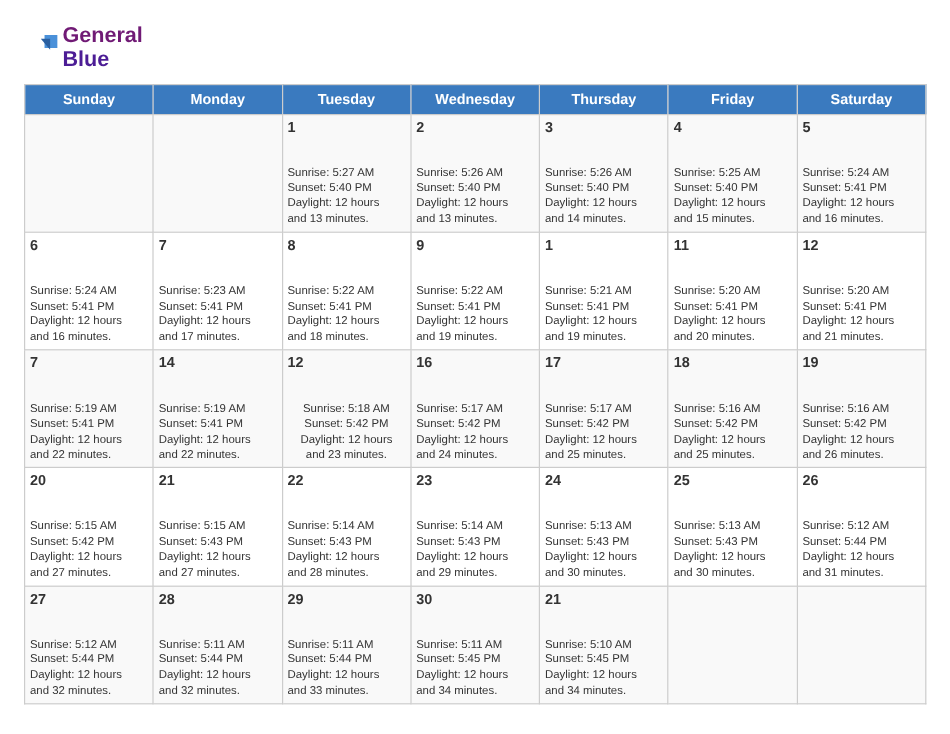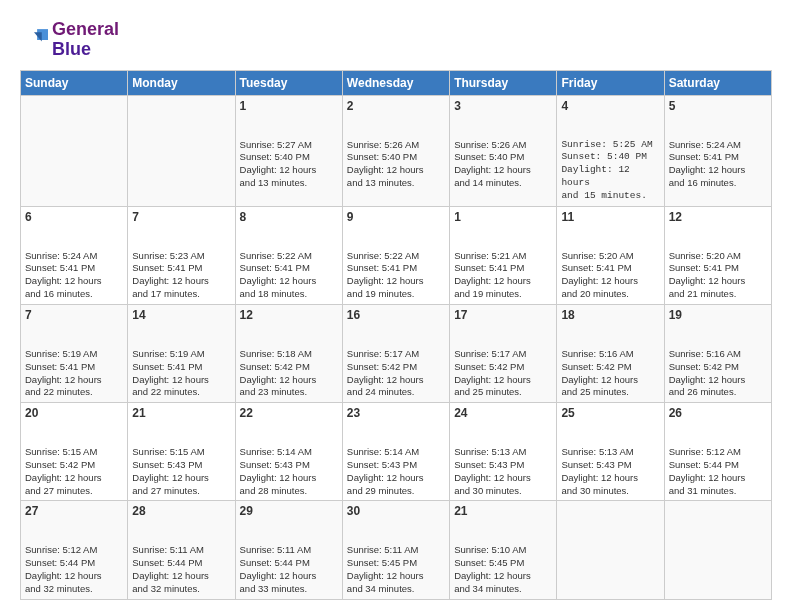--- a/index.html
+++ b/index.html
@@ -47,21 +47,21 @@
       width: 100%;
       border-collapse: collapse;
       table-layout: fixed;
     }
     th {
       background-color: #3a7abf;
       color: #fff;
       font-size: 12px;
       font-weight: bold;
       padding: 5px 4px;
-      text-align: left;
+      text-align: center;
       border: 1px solid #ccc;
     }
     td {
       border: 1px solid #ccc;
       vertical-align: top;
       padding: 3px 4px;
       font-size: 10px;
       color: #333;
       height: 80px;
       background: #fff;
@@ -135,21 +135,21 @@
         </td>
         <td>
           <span class="day-num">3</span>
           <div class="day-info" style="white-space: pre-line;">Sunrise: 5:26 AM
 Sunset: 5:40 PM
 Daylight: 12 hours
 and 14 minutes.</div>
         </td>
         <td>
           <span class="day-num">4</span>
-          <div class="day-info" style="white-space: pre-line; font-family: Liberation Mono, monospace;">Sunrise: 5:25 AM
+          <div class="day-info" style="white-space: pre-line;">Sunrise: 5:25 AM
 Sunset: 5:40 PM
 Daylight: 12 hours
 and 15 minutes.</div>
         </td>
         <td>
           <span class="day-num">5</span>
           <div class="day-info" style="white-space: pre-line;">Sunrise: 5:24 AM
 Sunset: 5:41 PM
 Daylight: 12 hours
 and 16 minutes.</div>
@@ -216,21 +216,21 @@
         </td>
         <td>
           <span class="day-num">14</span>
           <div class="day-info" style="white-space: pre-line;">Sunrise: 5:19 AM
 Sunset: 5:41 PM
 Daylight: 12 hours
 and 22 minutes.</div>
         </td>
         <td>
           <span class="day-num">12</span>
-          <div class="day-info" style="white-space: pre-line;">Sunrise: 5:18 AM
+          <div class="day-info" style="white-space: pre-line; text-align: center;">Sunrise: 5:18 AM
 Sunset: 5:42 PM
 Daylight: 12 hours
 and 23 minutes.</div>
         </td>
         <td>
           <span class="day-num">16</span>
           <div class="day-info" style="white-space: pre-line;">Sunrise: 5:17 AM
 Sunset: 5:42 PM
 Daylight: 12 hours
 and 24 minutes.</div>

